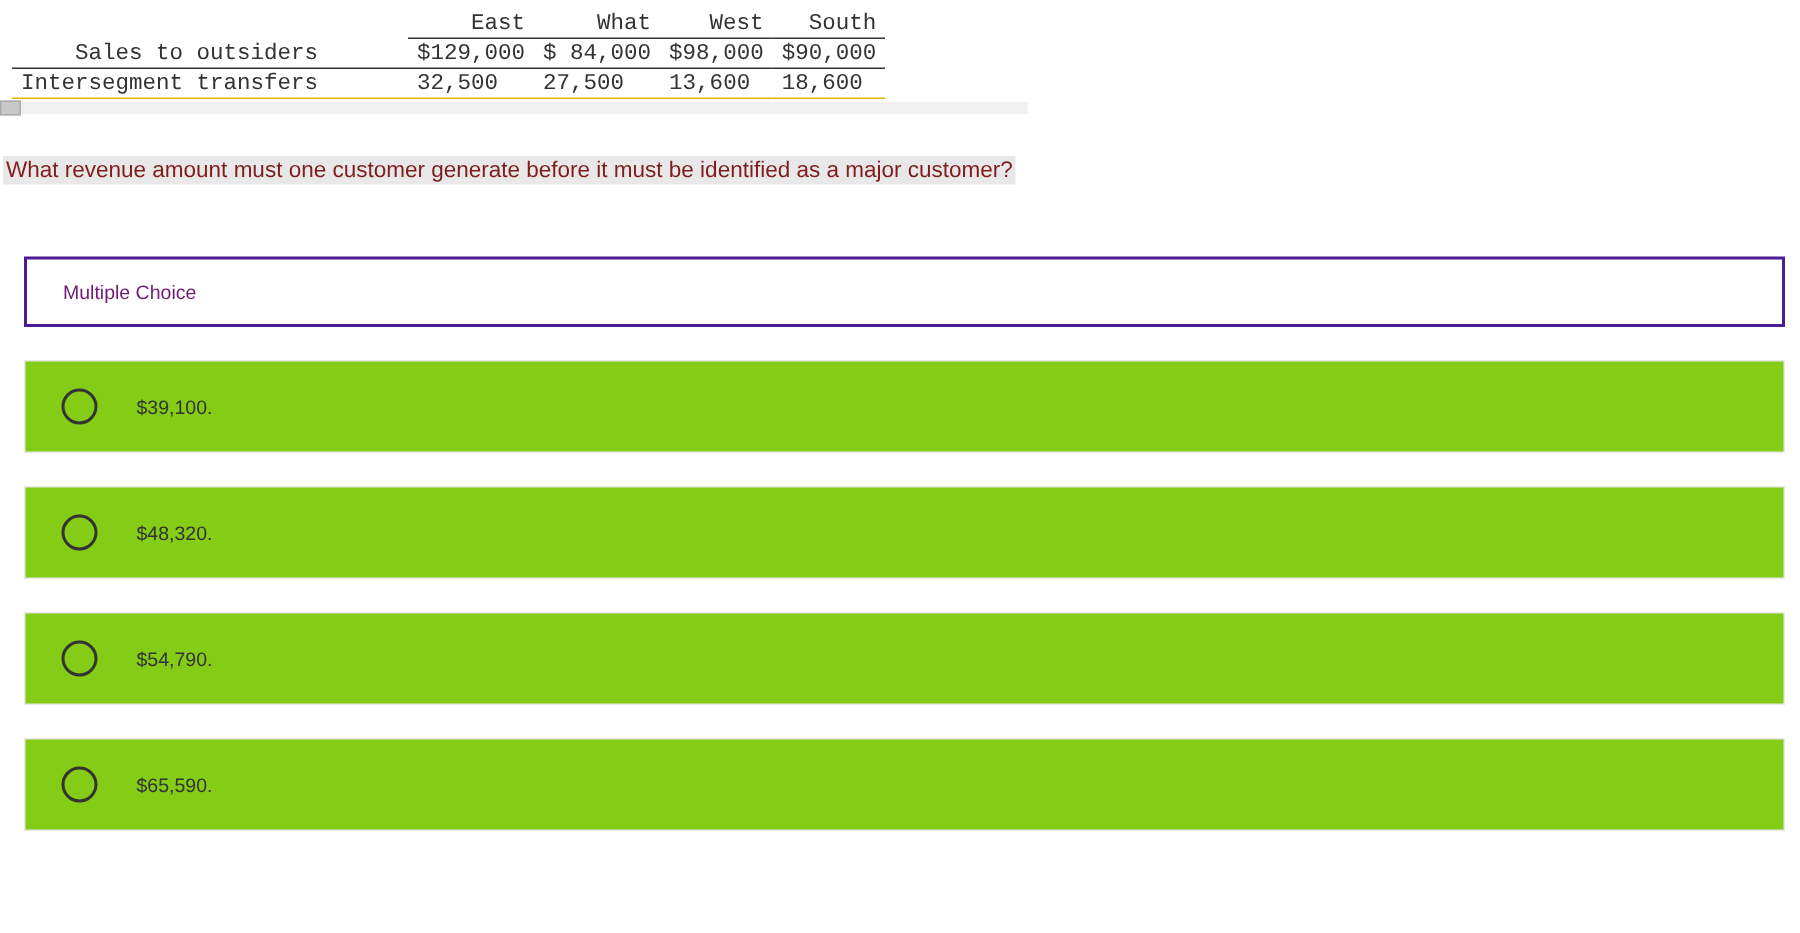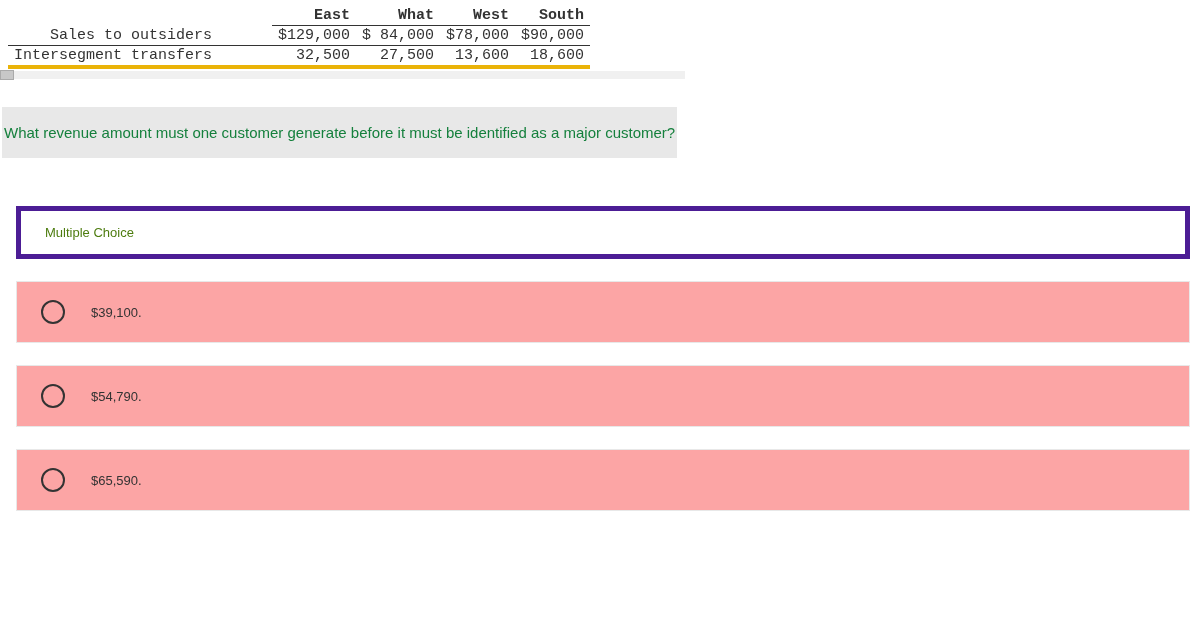--- a/index.html
+++ b/index.html
@@ -16,43 +16,43 @@
     }
     .data-table {
       border-collapse: collapse;
       margin-top: 6px;
       margin-left: 8px;
     }
     .data-table td, .data-table th {
       font-family: 'Courier New', monospace;
       font-size: 15px;
       padding: 1px 6px;
-      text-align: right;
+      text-align: left;
       white-space: nowrap;
     }
     .data-table td:first-child {
       text-align: right;
       padding-right: 60px;
     }
     .data-table th {
-      font-weight: bold;
+      font-weight: normal;
       border-bottom: 1px solid #333;
       text-align: right;
       padding-left: 20px;
       padding-right: 6px;
     }
     .data-table th:first-child {
       border-bottom: none;
       text-align: left;
     }
     .data-table tr:nth-child(2) td {
       border-bottom: 1px solid #333;
     }
     .data-table tr:last-child td {
-      border-bottom: 4px solid #eab308;
+      border-bottom: 1px solid #eab308;
     }
     .scrollbar-track {
       width: 685px;
       height: 8px;
       background: #f0f0f0;
       margin-top: 2px;
       margin-left: 0;
       position: relative;
     }
     .scrollbar-thumb {
@@ -60,42 +60,42 @@
       left: 0;
       top: -1px;
       width: 14px;
       height: 10px;
       background: #c8c8c8;
       border: 1px solid #aaa;
     }
     .question-text {
       font-family: Arial, sans-serif;
       font-size: 15px;
-      color: #15803d;
+      color: #7f1d1d;
       margin-top: 28px;
       margin-left: 2px;
       background: #e8e8e8;
       display: inline-block;
-      padding: 17px 2px;
+      padding: 1px 2px;
     }
     .mc-container {
       margin-top: 48px;
       margin-left: 16px;
       margin-right: 10px;
     }
     .mc-header {
       background: #fff;
-      border: 5px solid #4c1d95;
+      border: 2px solid #4c1d95;
       padding: 14px 24px;
       font-size: 13px;
-      color: #4d7c0f;
+      color: #701a75;
       margin-bottom: 22px;
     }
     .mc-option {
-      background: #fca5a5;
+      background: #84cc16;
       border: 1px solid #e8e8e8;
       padding: 18px 24px;
       margin-bottom: 22px;
       display: flex;
       align-items: center;
       cursor: pointer;
     }
     .radio-circle {
       width: 24px;
       height: 24px;
@@ -120,21 +120,21 @@
     <th></th>
     <th>East</th>
     <th>What</th>
     <th>West</th>
     <th>South</th>
   </tr>
   <tr>
     <td>Sales to outsiders</td>
     <td>$129,000</td>
     <td>$ 84,000</td>
-    <td>$78,000</td>
+    <td>$98,000</td>
     <td>$90,000</td>
   </tr>
   <tr>
     <td>Intersegment transfers</td>
     <td>32,500</td>
     <td>27,500</td>
     <td>13,600</td>
     <td>18,600</td>
   </tr>
 </tbody>
@@ -147,20 +147,24 @@
 <div class="question-text">What revenue amount must one customer generate before it must be identified as a major customer?</div>
 
 <div class="mc-container">
   <div class="mc-header">Multiple Choice</div>
 
   <div class="mc-option">
     <div class="radio-circle"></div>
     <span class="option-label">$39,100.</span>
   </div>
 
+  <div class="mc-option">
+    <div class="radio-circle"></div>
+    <span class="option-label">$48,320.</span>
+  </div>
 
   <div class="mc-option">
     <div class="radio-circle"></div>
     <span class="option-label">$54,790.</span>
   </div>
 
   <div class="mc-option">
     <div class="radio-circle"></div>
     <span class="option-label">$65,590.</span>
   </div>

